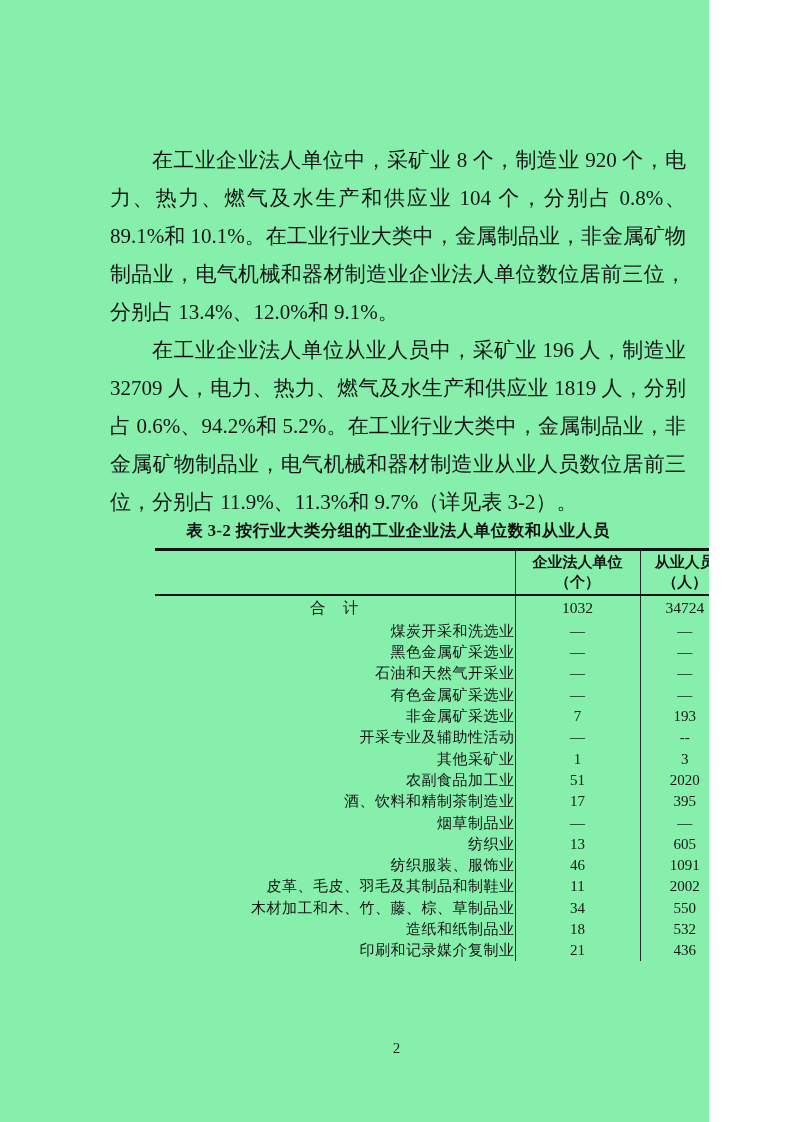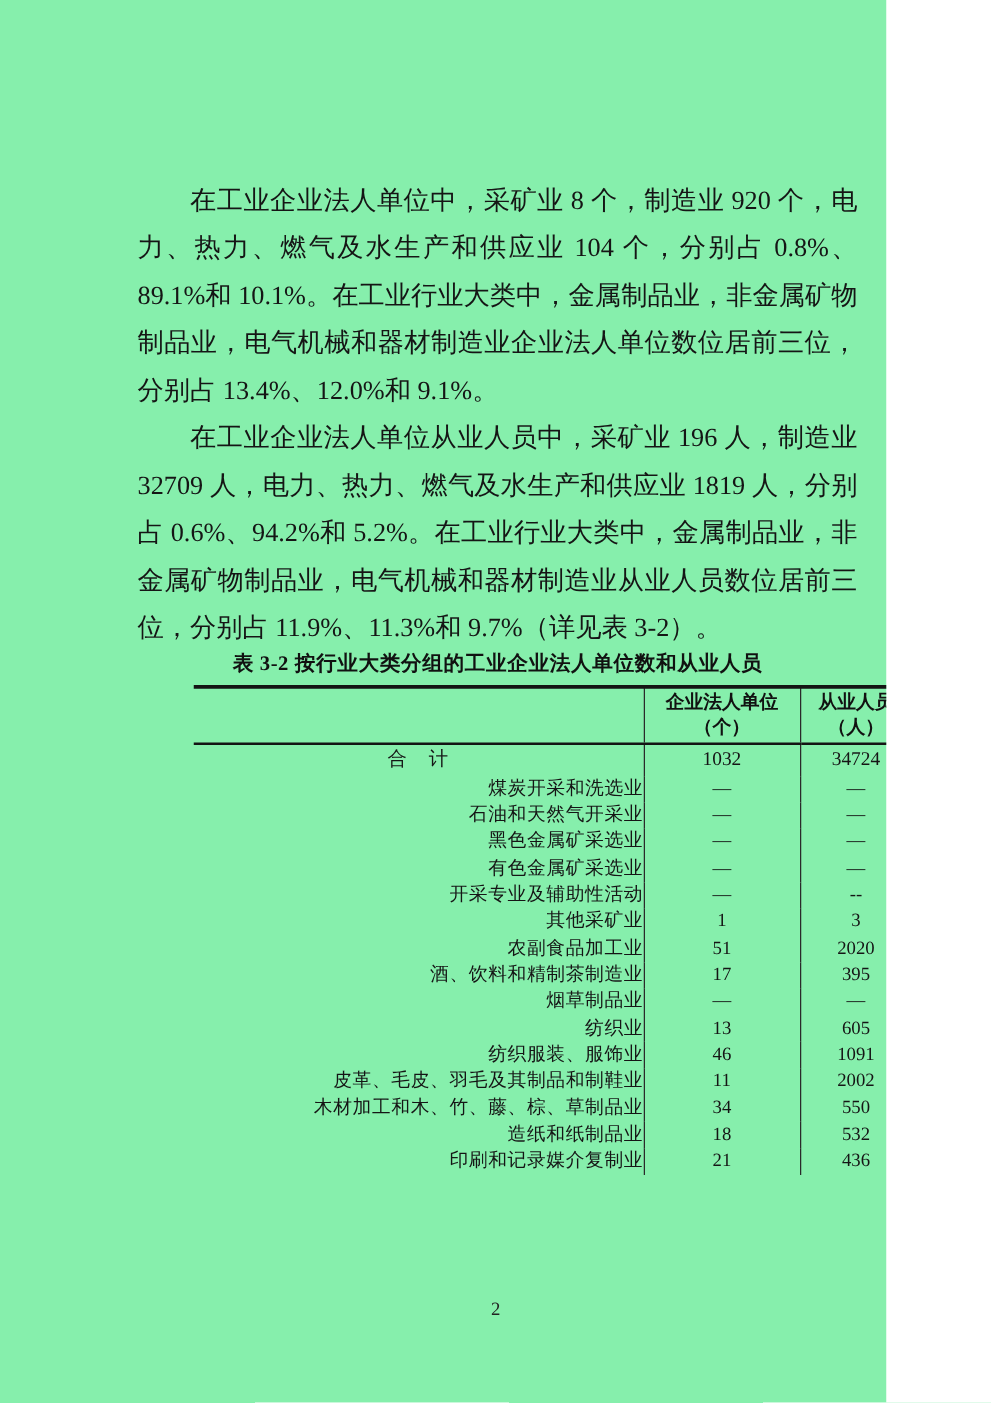--- a/index.html
+++ b/index.html
@@ -132,37 +132,42 @@
         <td class="num">34724</td>
       </tr>
 
   <tr class="data-row">
     <td class="vline industry">煤炭开采和洗选业</td>
     <td class="vline num">—</td>
     <td class="num">—</td>
   </tr>
 
   <tr class="data-row">
+    <td class="vline industry">黑色金属矿采选业</td>
+    <td class="vline num">—</td>
+    <td class="num">—</td>
+  </tr>
+
+  <tr class="data-row">
     <td class="vline industry">石油和天然气开采业</td>
     <td class="vline num">—</td>
     <td class="num">—</td>
   </tr>
 
   <tr class="data-row">
-    <td class="vline industry">黑色金属矿采选业</td>
-    <td class="vline num">—</td>
-    <td class="num">—</td>
-  </tr>
-
-  <tr class="data-row">
     <td class="vline industry">有色金属矿采选业</td>
     <td class="vline num">—</td>
     <td class="num">—</td>
   </tr>
 
+  <tr class="data-row">
+    <td class="vline industry">非金属矿采选业</td>
+    <td class="vline num">7</td>
+    <td class="num">193</td>
+  </tr>
 
   <tr class="data-row">
     <td class="vline industry">开采专业及辅助性活动</td>
     <td class="vline num">—</td>
     <td class="num">--</td>
   </tr>
 
   <tr class="data-row">
     <td class="vline industry">其他采矿业</td>
     <td class="vline num">1</td>

